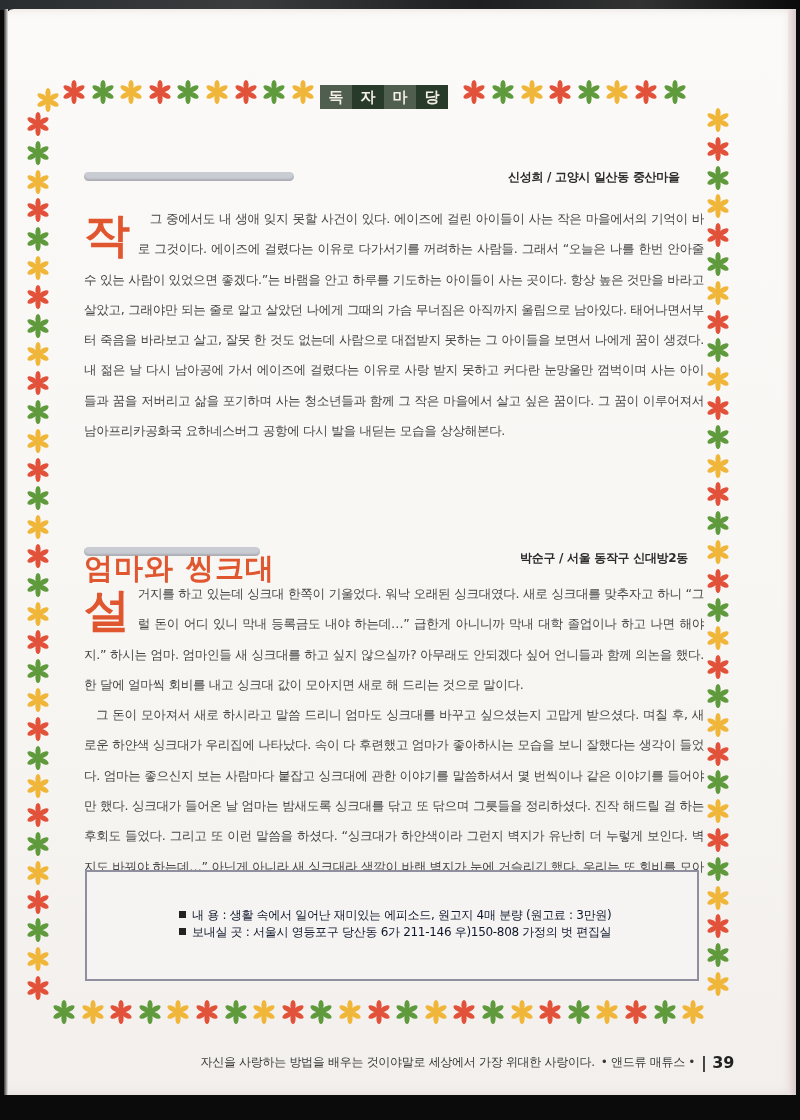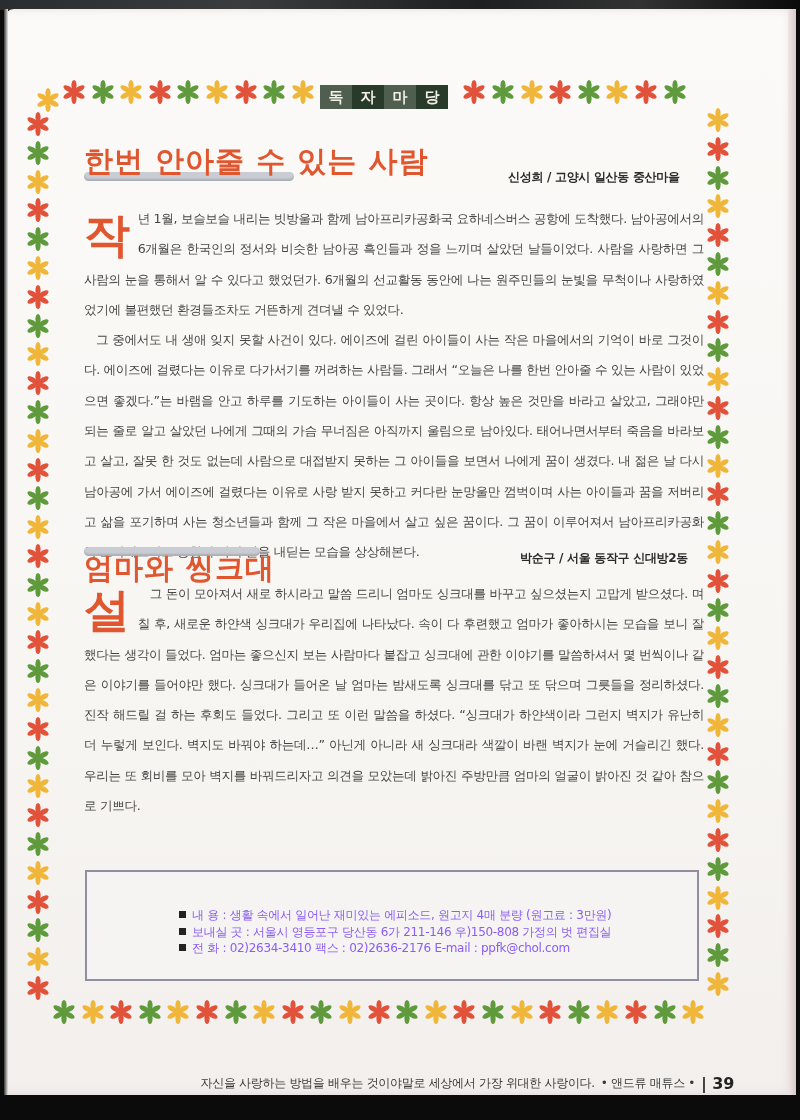--- a/index.html
+++ b/index.html
@@ -77,35 +77,35 @@
     border: 2px solid #8f8fa0; background: #f5f4f3;
     box-sizing: border-box;
   }
   .infobox-title {
     position: absolute; left: 0; top: 0; padding: 4px 10px 3px 8px;
     background: #d8e4ea; font-size: 13px; font-weight: bold; color: #1f2e3a;
     letter-spacing: -0.3px;
   }
   .info-list {
     position: absolute; left: 92px; top: 35px; margin: 0; padding: 0; list-style: none;
-    font-size: 12px; color: #8b5cf6; line-height: 16.5px; letter-spacing: -0.3px;
+    font-size: 12px; color: #0f172a; line-height: 16.5px; letter-spacing: -0.3px;
   }
   .info-list li::before {
     content: ""; display: inline-block; width: 7px; height: 7px; background: #222;
     margin-right: 6px; vertical-align: 1px;
   }
   .info-note {
     position: absolute; left: 105px; top: 100px; font-size: 12px; color: #c7282b;
     letter-spacing: -0.3px;
   }
 
   
   .footer {
     position: absolute; right: 62px; top: 1044px; font-size: 12px; color: #3a3a3a;
-    letter-spacing: -0.3px; display: flex; align-items: center; gap: 6px; margin-top: 21px;
+    letter-spacing: -0.3px; display: flex; align-items: center; gap: 6px;
   }
   .footer .bar { font-weight: bold; color: #222; font-size: 15px; }
   .footer .page-num { font-weight: bold; color: #222; font-size: 16px; }
 </style>
 </head>
 <body>
 
 <div class="scan-top"></div>
 
 <div class="page">
@@ -1248,42 +1248,40 @@
     </div>
 
   <div class="banner">
     <span>독</span>
     <span>자</span>
     <span>마</span>
     <span>당</span>
   </div>
 
   <div class="title-underline" style="left:80px; top:163px; width:210px;"></div>
-  <div class="title" style="left:80px; top:133px;">한번 안아줄 수 있는 사람</div>
   <div class="byline" style="left:504px; top:160px;">신성희 / 고양시 일산동 중산마을</div>
 
   <div class="article" style="top:195px;">
-    <p><span class="dropcap">작</span><span>년 1월, 보슬보슬 내리는 빗방울과 함께 남아프리카공화국 요하네스버스 공항에 도착했다. 남아공에서의 6개월은 한국인의 정서와 비슷한 남아공 흑인들과 정을 느끼며 살았던 날들이었다. 사람을 사랑하면 그 사람의 눈을 통해서 알 수 있다고 했었던가. 6개월의 선교활동 동안에 나는 원주민들의 눈빛을 무척이나 사랑하였었기에 불편했던 환경들조차도 거뜬하게 견뎌낼 수 있었다.</span></p>
+    <p><span class="dropcap">작</span></p>
     <p class="indent">그 중에서도 내 생애 잊지 못할 사건이 있다. 에이즈에 걸린 아이들이 사는 작은 마을에서의 기억이 바로 그것이다. 에이즈에 걸렸다는 이유로 다가서기를 꺼려하는 사람들. 그래서 “오늘은 나를 한번 안아줄 수 있는 사람이 있었으면 좋겠다.”는 바램을 안고 하루를 기도하는 아이들이 사는 곳이다. 항상 높은 것만을 바라고 살았고, 그래야만 되는 줄로 알고 살았던 나에게 그때의 가슴 무너짐은 아직까지 울림으로 남아있다. 태어나면서부터 죽음을 바라보고 살고, 잘못 한 것도 없는데 사람으로 대접받지 못하는 그 아이들을 보면서 나에게 꿈이 생겼다. 내 젊은 날 다시 남아공에 가서 에이즈에 걸렸다는 이유로 사랑 받지 못하고 커다란 눈망울만 껌벅이며 사는 아이들과 꿈을 저버리고 삶을 포기하며 사는 청소년들과 함께 그 작은 마을에서 살고 싶은 꿈이다. 그 꿈이 이루어져서 남아프리카공화국 요하네스버그 공항에 다시 발을 내딛는 모습을 상상해본다.</p>
   </div>
 
   <div class="title-underline" style="left:80px; top:538px; width:176px;"></div>
   <div class="title" style="left:80px; top:540px;">엄마와 씽크대</div>
   <div class="byline" style="left:516px; top:541px;">박순구 / 서울 동작구 신대방2동</div>
 
   <div class="article" style="top:570px;">
-    <p><span class="dropcap">설</span></p>
+    <p><span class="dropcap">설</span><span>거지를 하고 있는데 싱크대 한쪽이 기울었다. 워낙 오래된 싱크대였다. 새로 싱크대를 맞추자고 하니 “그럴 돈이 어디 있니 막내 등록금도 내야 하는데…” 급한게 아니니까 막내 대학 졸업이나 하고 나면 해야지.” 하시는 엄마. 엄마인들 새 싱크대를 하고 싶지 않으실까? 아무래도 안되겠다 싶어 언니들과 함께 의논을 했다. 한 달에 얼마씩 회비를 내고 싱크대 값이 모아지면 새로 해 드리는 것으로 말이다.</span></p>
     <p class="indent">그 돈이 모아져서 새로 하시라고 말씀 드리니 엄마도 싱크대를 바꾸고 싶으셨는지 고맙게 받으셨다. 며칠 후, 새로운 하얀색 싱크대가 우리집에 나타났다. 속이 다 후련했고 엄마가 좋아하시는 모습을 보니 잘했다는 생각이 들었다. 엄마는 좋으신지 보는 사람마다 붙잡고 싱크대에 관한 이야기를 말씀하셔서 몇 번씩이나 같은 이야기를 들어야만 했다. 싱크대가 들어온 날 엄마는 밤새도록 싱크대를 닦고 또 닦으며 그릇들을 정리하셨다. 진작 해드릴 걸 하는 후회도 들었다. 그리고 또 이런 말씀을 하셨다. “싱크대가 하얀색이라 그런지 벽지가 유난히 더 누렇게 보인다. 벽지도 바꿔야 하는데…” 아닌게 아니라 새 싱크대라 색깔이 바랜 벽지가 눈에 거슬리긴 했다. 우리는 또 회비를 모아 벽지를 바꿔드리자고 의견을 모았는데 밝아진 주방만큼 엄마의 얼굴이 밝아진 것 같아 참으로 기쁘다.</p>
   </div>
 
   <div class="infobox">
     <ul class="info-list">
       <li>내 용 : 생활 속에서 일어난 재미있는 에피소드, 원고지 4매 분량 (원고료 : 3만원)</li>
       <li>보내실 곳 : 서울시 영등포구 당산동 6가 211-146 우)150-808 가정의 벗 편집실</li>
-      <li>전 화 : 02)2634-3410   팩스 : 02)2636-2176   E-mail : ppfk@chol.com</li>
     </ul>
   </div>
 
   <div class="footer">
     <span>자신을 사랑하는 방법을 배우는 것이야말로 세상에서 가장 위대한 사랑이다.</span>
     <span>• 앤드류 매튜스 •</span>
     <span class="bar">|</span>
     <span class="page-num">39</span>
   </div>
 </div>

